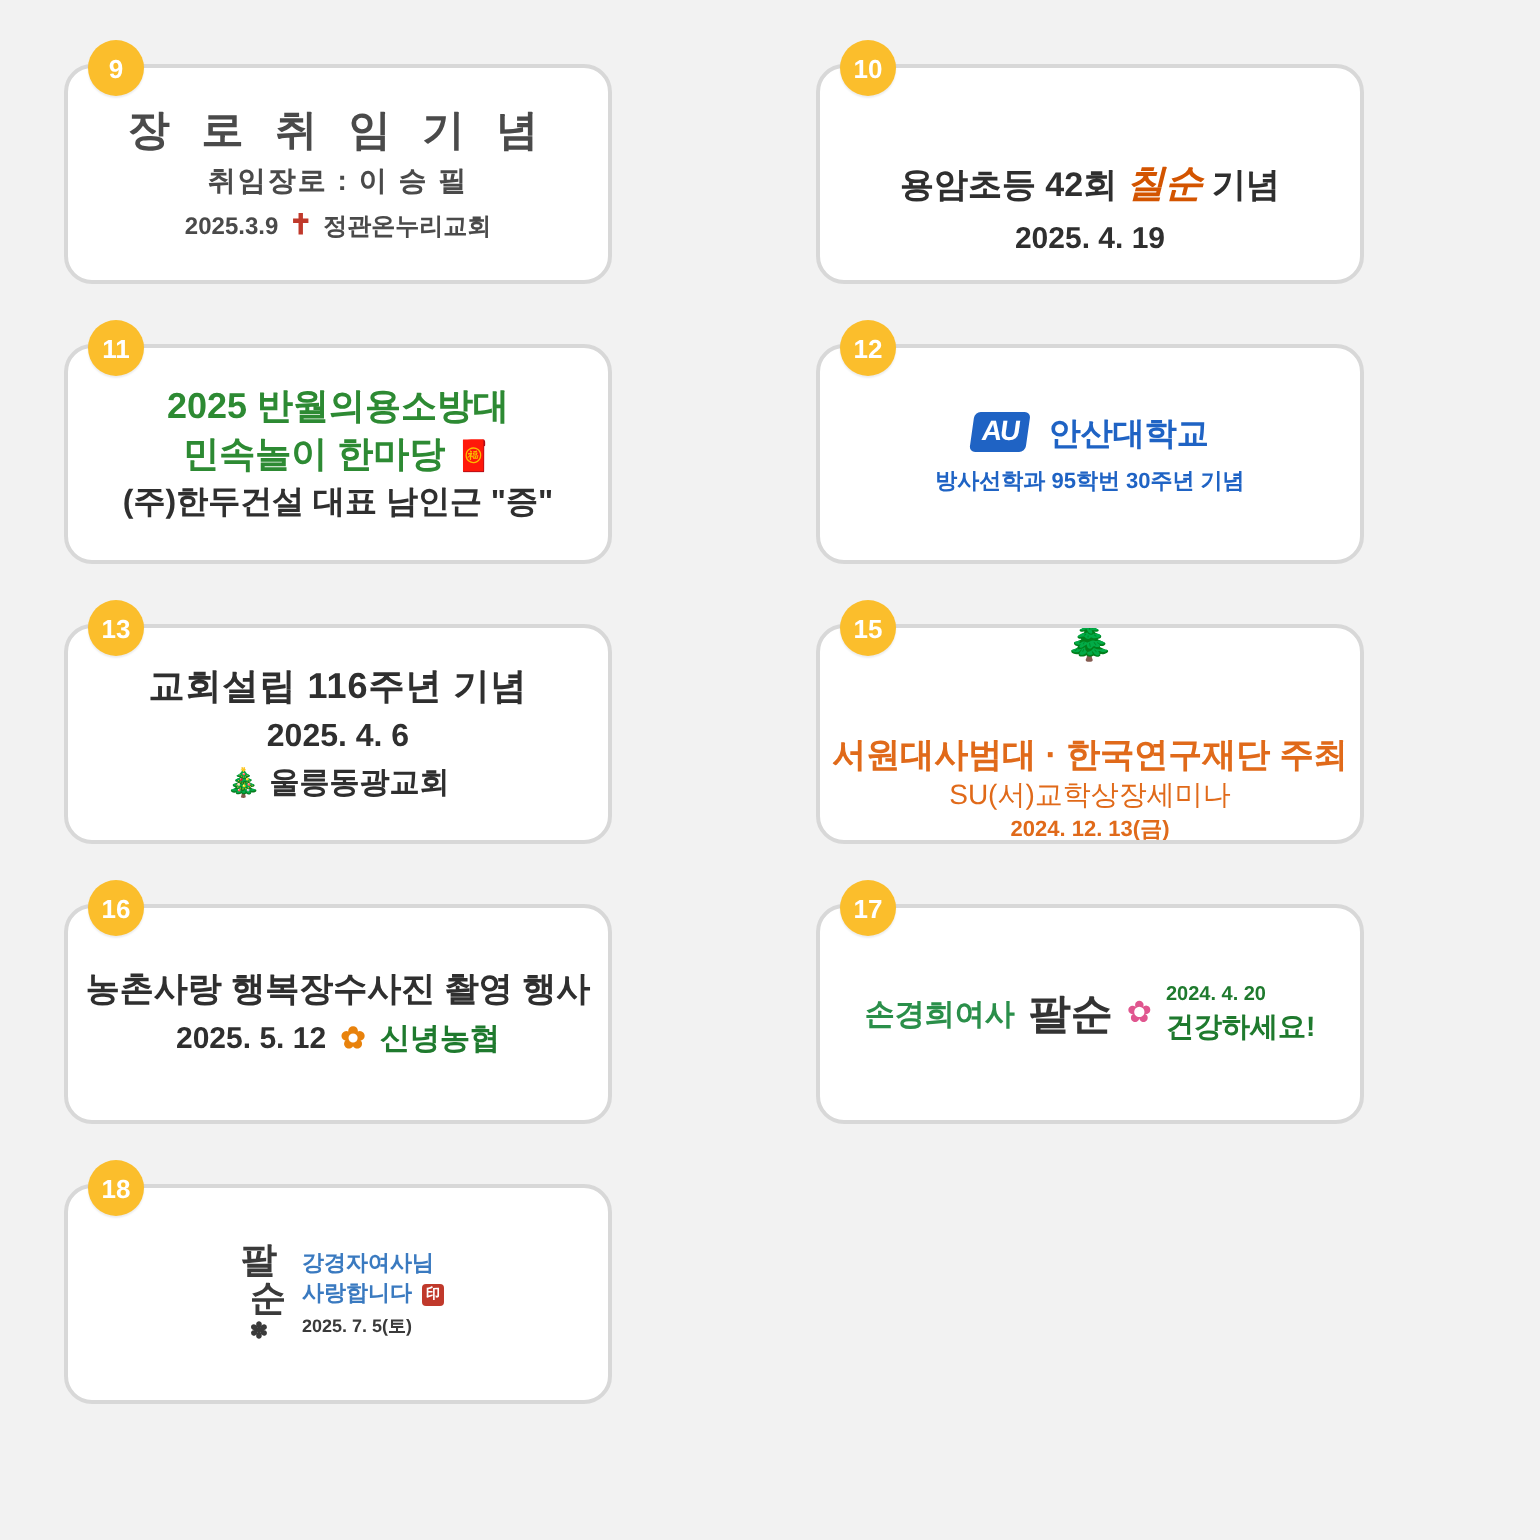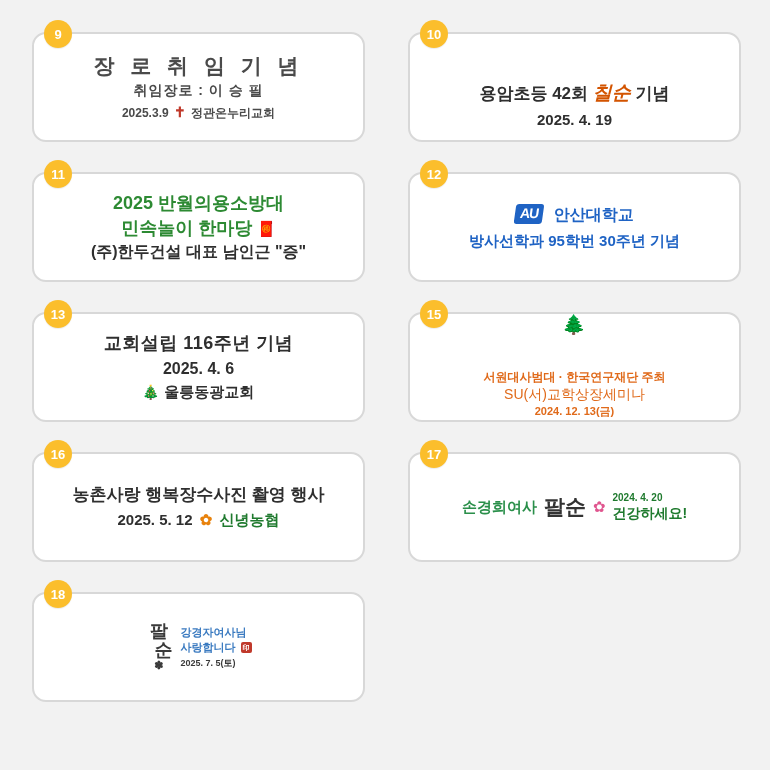--- a/index.html
+++ b/index.html
@@ -28,21 +28,21 @@
     row-gap: 1px;
   }
   .cell {
     position: relative;
     padding-top: 14px;
     padding-left: 14px;
     box-sizing: border-box;
   }
   .card {
     position: relative;
-    width: 333px;
+    width: 274px;
     height: 110px;
     background: #ffffff;
     border: 2px solid #d8d8d8;
     border-radius: 14px;
     box-sizing: border-box;
     display: flex;
     align-items: center;
     justify-content: center;
     overflow: hidden;
   }
@@ -93,35 +93,35 @@
   .s11 .l3 { font-size: 16px; font-weight: bold; color: #2f2f2f; margin-top: 3px; }
   .s11 .pouch { font-size: 15px; }
 
   
   .s12 .logo {
     display: inline-block; background: #1f63c4; color: #fff; font-weight: bold;
     font-size: 14px; padding: 1px 5px; border-radius: 3px; letter-spacing: -1px;
     transform: skewX(-8deg); margin-right: 6px; vertical-align: 2px;
   }
   .s12 .l1 { font-size: 16px; font-weight: bold; color: #1f63c4; }
-  .s12 .l2 { font-size: 15px; font-weight: bold; color: #1f63c4; margin-top: 7px; }
+  .s12 .l2 { font-size: 11px; font-weight: bold; color: #1f63c4; margin-top: 7px; }
 
   
   .s13 .l1 { font-size: 18px; font-weight: bold; color: #2f2f2f; letter-spacing: 0.5px; }
   .s13 .l2 { font-size: 16px; font-weight: bold; color: #2f2f2f; margin-top: 4px; }
   .s13 .l3 { font-size: 15px; font-weight: bold; color: #2f2f2f; margin-top: 4px; }
   .s13 .tree { color: #c0392b; font-size: 14px; }
 
   
   .s14 .l1 { font-size: 27px; font-weight: bold; color: #d4102a; letter-spacing: 1px; }
   .s14 .heart { font-size: 24px; color: #d4102a; padding-right: 4px; }
 
   
   .s15 .tree { font-size: 19px; color: #2a9a4a; display: block; line-height: 1; margin-bottom: 2px; }
-  .s15 .l1 { font-size: 12px; font-weight: bold; color: #e06a1a; margin-top: 36px; }
+  .s15 .l1 { font-size: 17px; font-weight: bold; color: #e06a1a; margin-top: 36px; }
   .s15 .l2 { font-size: 14px; font-weight: normal; color: #e06a1a; margin-top: 1px; }
   .s15 .l3 { font-size: 11px; font-weight: bold; color: #e06a1a; margin-top: 2px; }
 
   
   .s16 .l1 { font-size: 17px; font-weight: bold; color: #2f2f2f; }
   .s16 .l2 { font-size: 15px; font-weight: bold; color: #2f2f2f; margin-top: 6px; }
   .s16 .mark { color: #e8820c; font-size: 15px; padding: 0 3px; }
   .s16 .coop { color: #1f7a2e; }
 
   

